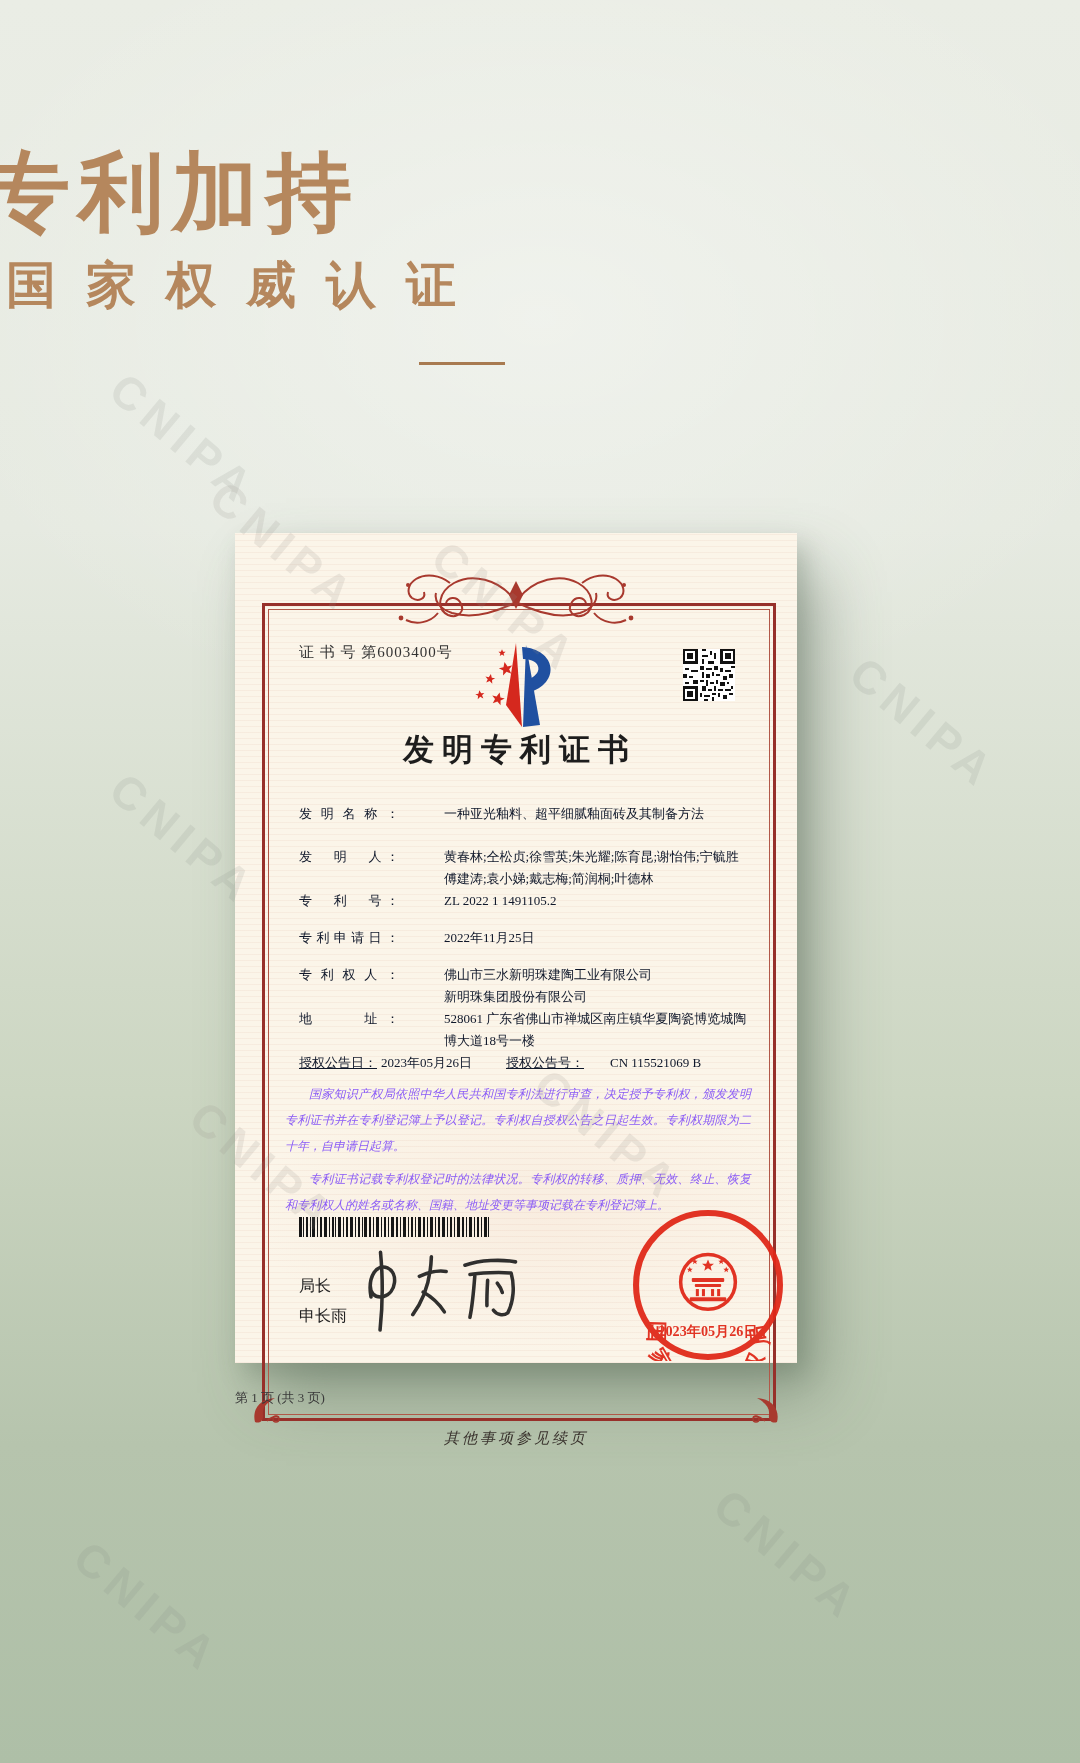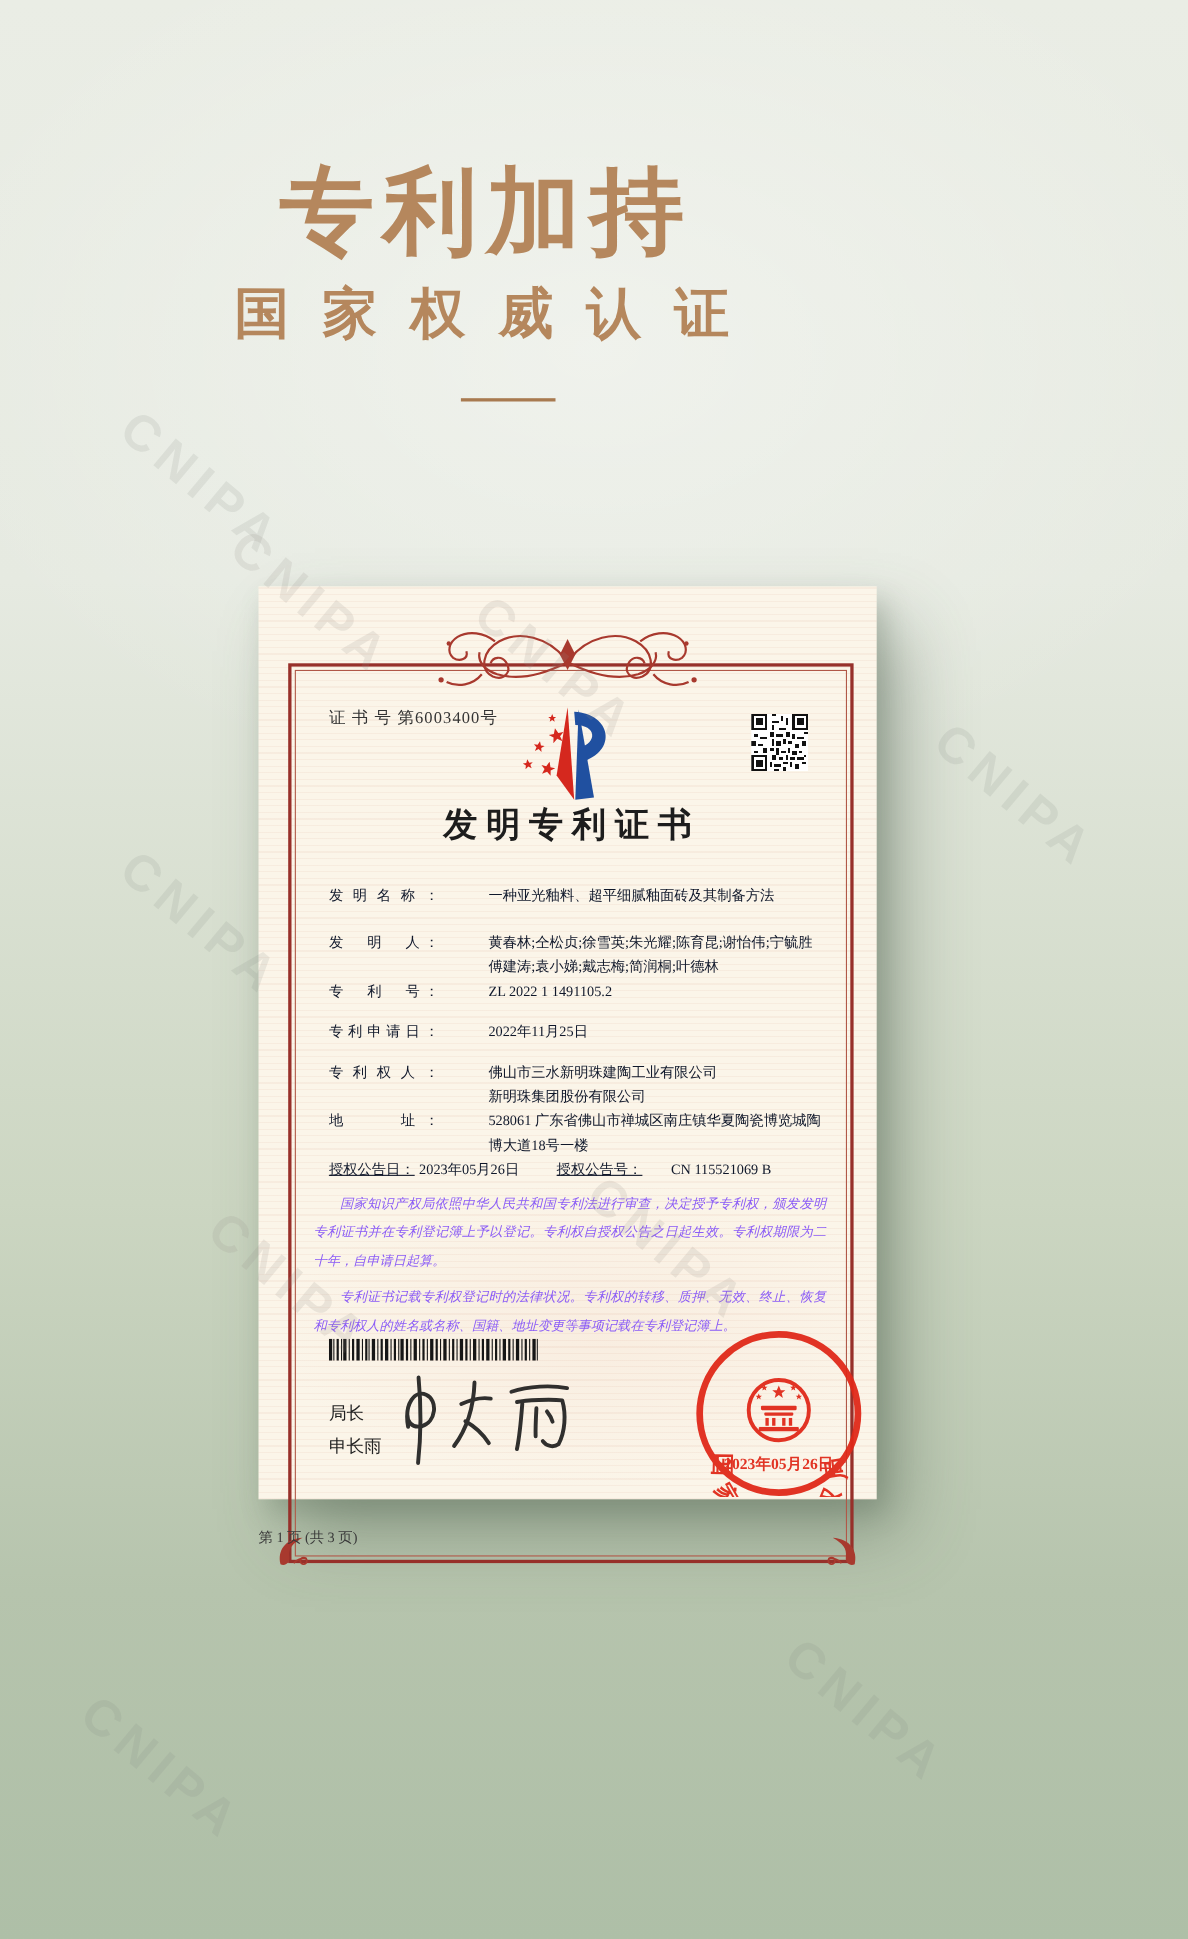--- a/index.html
+++ b/index.html
@@ -27,21 +27,21 @@
   .wm1{left:96px;top:412px;}
   .wm2{left:196px;top:520px;}
   .wm3{left:418px;top:580px;}
   .wm4{left:96px;top:812px;}
   .wm5{left:836px;top:696px;}
   .wm6{left:176px;top:1140px;}
   .wm7{left:520px;top:1108px;}
   .wm8{left:700px;top:1528px;}
   .wm9{left:60px;top:1580px;}
   
-  .hero{position:absolute;top:146px;left:0;width:924px;text-align:center;z-index:2;}
+  .hero{position:absolute;top:146px;left:0;width:924px;text-align:left;z-index:2;}
   .hero-title{
     font-size:86px;font-weight:700;color:#b5875d;
     letter-spacing:8px;padding-left:8px;line-height:1.1;
     transform:translateX(-24px);
   }
   .hero-subtitle{
     margin-top:16px;
     font-size:50px;font-weight:600;color:#b5875d;
     letter-spacing:30px;padding-left:30px;line-height:1.15;
     transform:translateX(-24px);
@@ -390,15 +390,16 @@
         <rect x="63" y="79" width="3" height="7"></rect>
         <rect x="69" y="79" width="3" height="7"></rect>
         <rect x="78" y="79" width="3" height="7"></rect>
         <rect x="84" y="79" width="3" height="7"></rect>
         <rect x="57" y="87" width="36" height="4" rx="1"></rect>
       </g>
       <text x="75" y="125" text-anchor="middle" font-size="14" font-weight="700" fill="#e02818" font-family="'Liberation Serif','DejaVu Serif',serif">2023年05月26日</text>
     </svg>
 
     <div class="page-info">第 1 页 (共 3 页)</div>
+    <div class="footer-note">其他事项参见续页</div>
   </section>
 
 </div>
 
 </body></html>

